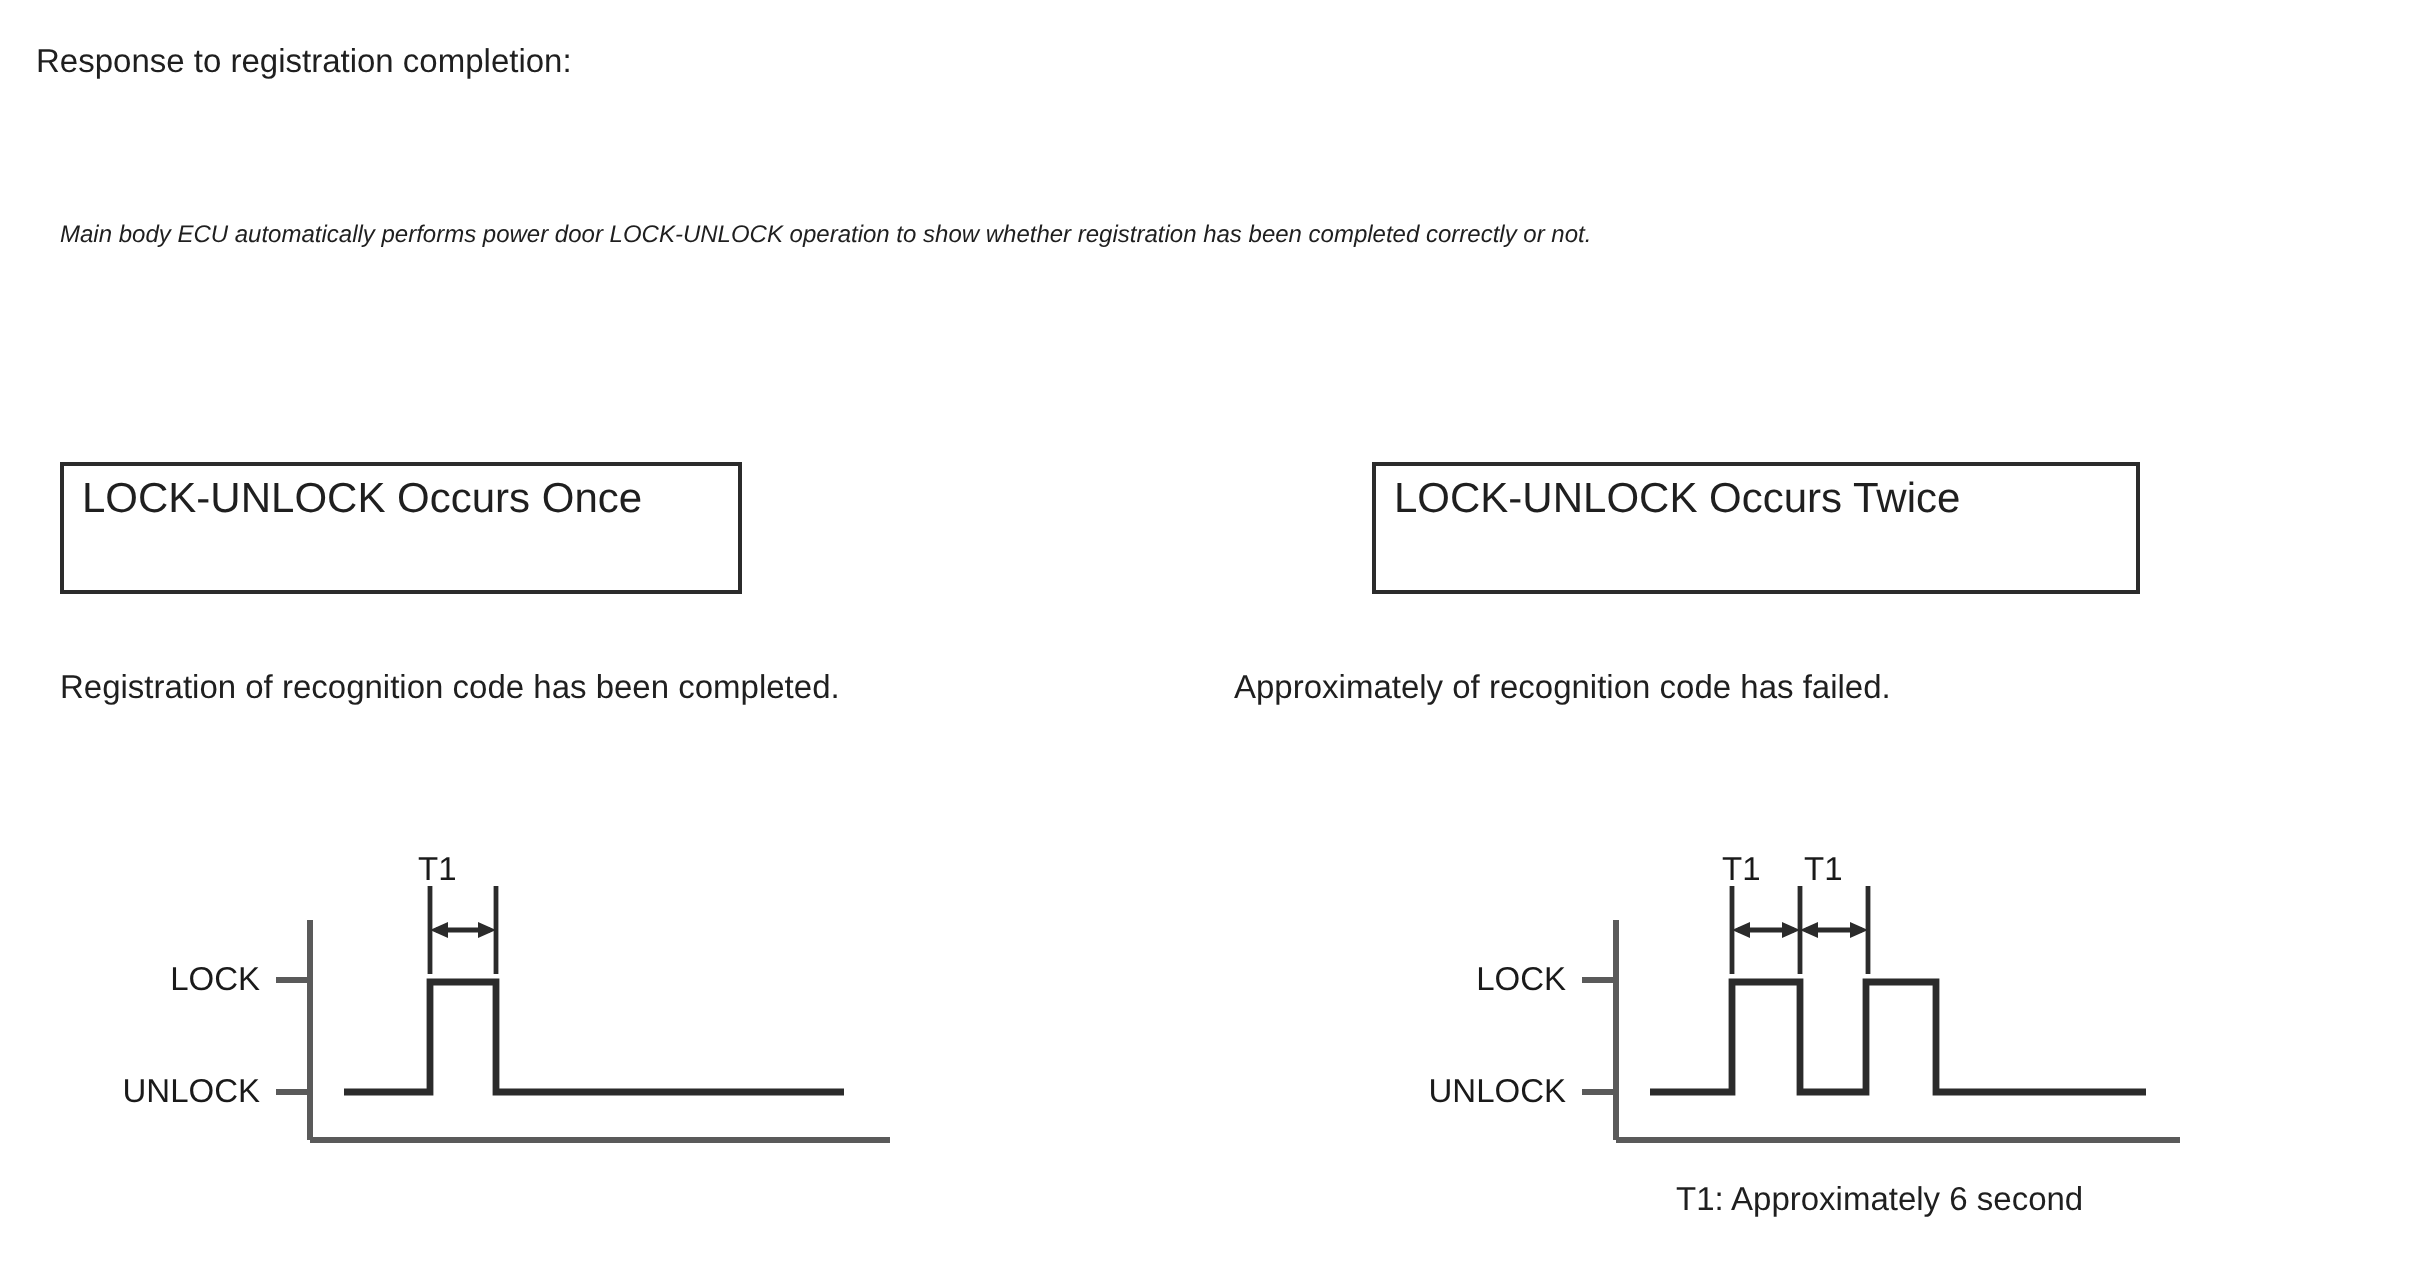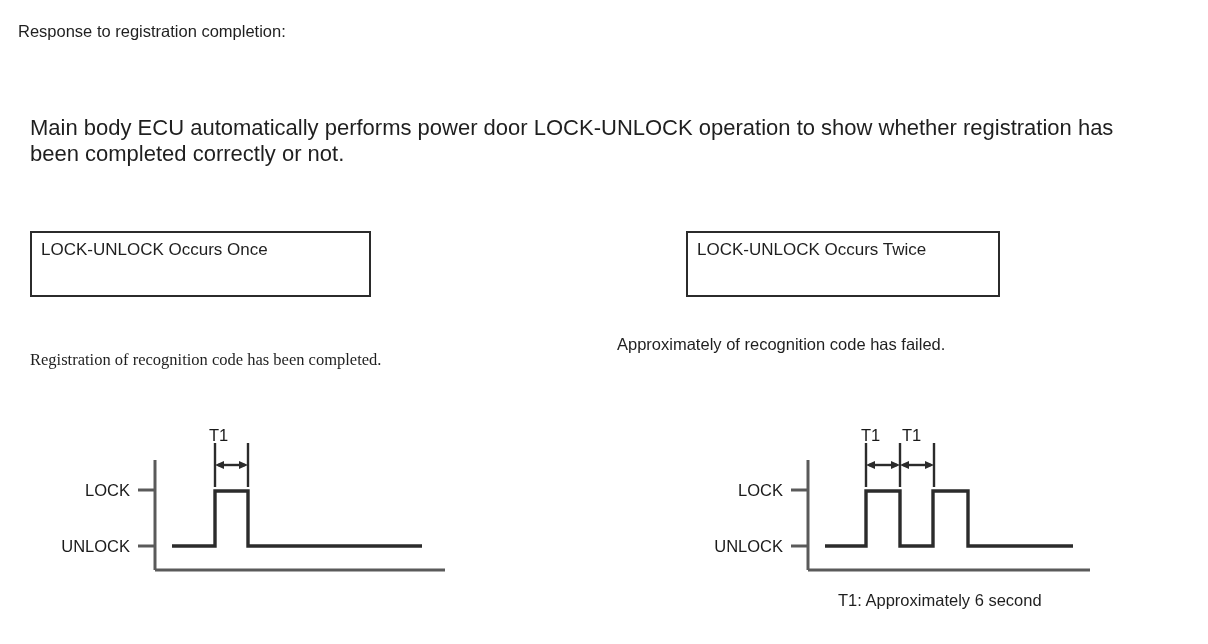--- a/index.html
+++ b/index.html
@@ -23,53 +23,54 @@
   #heading {
     left: 18px;
     top: 20px;
     font-size: 16.5px;
     line-height: 22px;
     color: #1f1f1f;
     white-space: nowrap;
   }
   #intro {
     left: 30px;
-    top: 115px;
+    top: 104px;
     width: 1130px;
-    font-size: 22px;
+    font-size: 12px;
     line-height: 26px;
     color: #1f1f1f;
+    font-style: italic;
   }
 
   
   .titlebox {
     border: 2px solid #2b2b2b;
     background: #ffffff;
     box-sizing: border-box;
     height: 66px;
   }
   .titlebox .txt {
     position: absolute;
     left: 9px;
     top: 5px;
-    font-size: 17px;
+    font-size: 21px;
     line-height: 24px;
     color: #1f1f1f;
     white-space: nowrap;
   }
   #box-left  { left: 30px;  top: 231px; width: 341px; }
-  #box-right { left: 686px; top: 231px; width: 314px; text-align: center; }
+  #box-right { left: 686px; top: 231px; width: 384px; text-align: center; }
 
   
   .caption {
     font-size: 16.5px;
     line-height: 26px;
     color: #1f1f1f;
   }
-  #caption-left  { left: 30px;  top: 347px; width: 400px; font-family: Liberation Serif, serif; }
+  #caption-left  { left: 30px;  top: 331px; width: 400px; }
   #caption-right { left: 617px; top: 331px; width: 520px; }
 
   
   .diagram { left: 0; top: 0; }
   .diagram svg { display: block; }
 
   #footnote {
     left: 838px;
     top: 588px;
     font-size: 16.5px;

